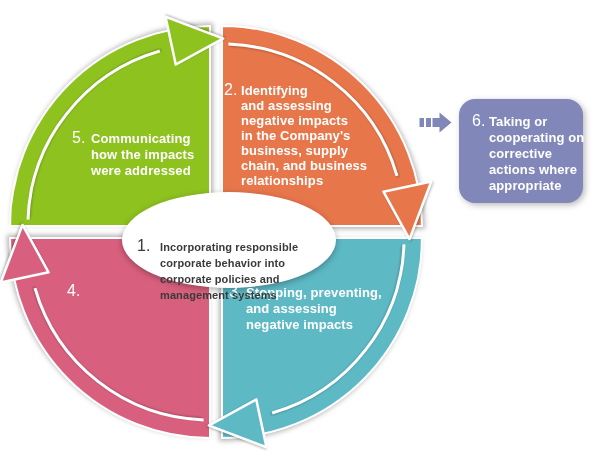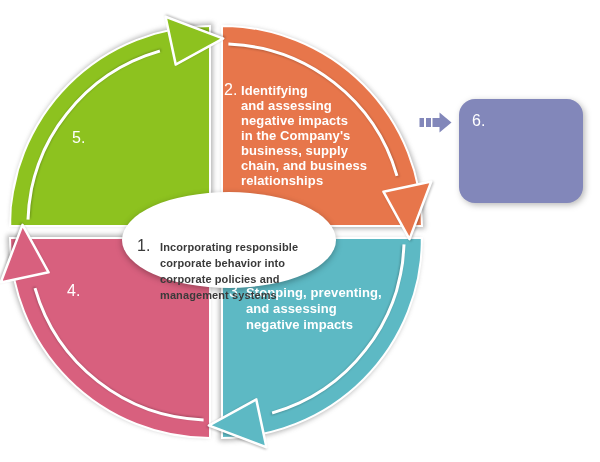--- a/index.html
+++ b/index.html
@@ -94,27 +94,35 @@
 and assessing
 negative impacts</div>
   </div>
 
   <div class="seg seg-4" style="left:67px; top:283px;">
     <span class="num">4.</span>
   </div>
 
   <div class="seg seg-5" style="left:72px; top:130px;">
     <span class="num" style="width:19px">5.</span>
+    <div class="txt">Communicating
+how the impacts
+were addressed</div>
   </div>
 
   <div class="seg center-label" style="left:137px; top:205px;">
     <span class="num">1.</span>
     <div class="txt">Incorporating responsible
 corporate behavior into
 corporate policies and
 management systems</div>
   </div>
 
   <div class="seg callout-label" style="left:472px; top:113px;">
     <span class="num">6.</span>
+    <div class="txt">Taking or
+cooperating on
+corrective
+actions where
+appropriate</div>
   </div>
 
 </div>
 
 </body></html>

